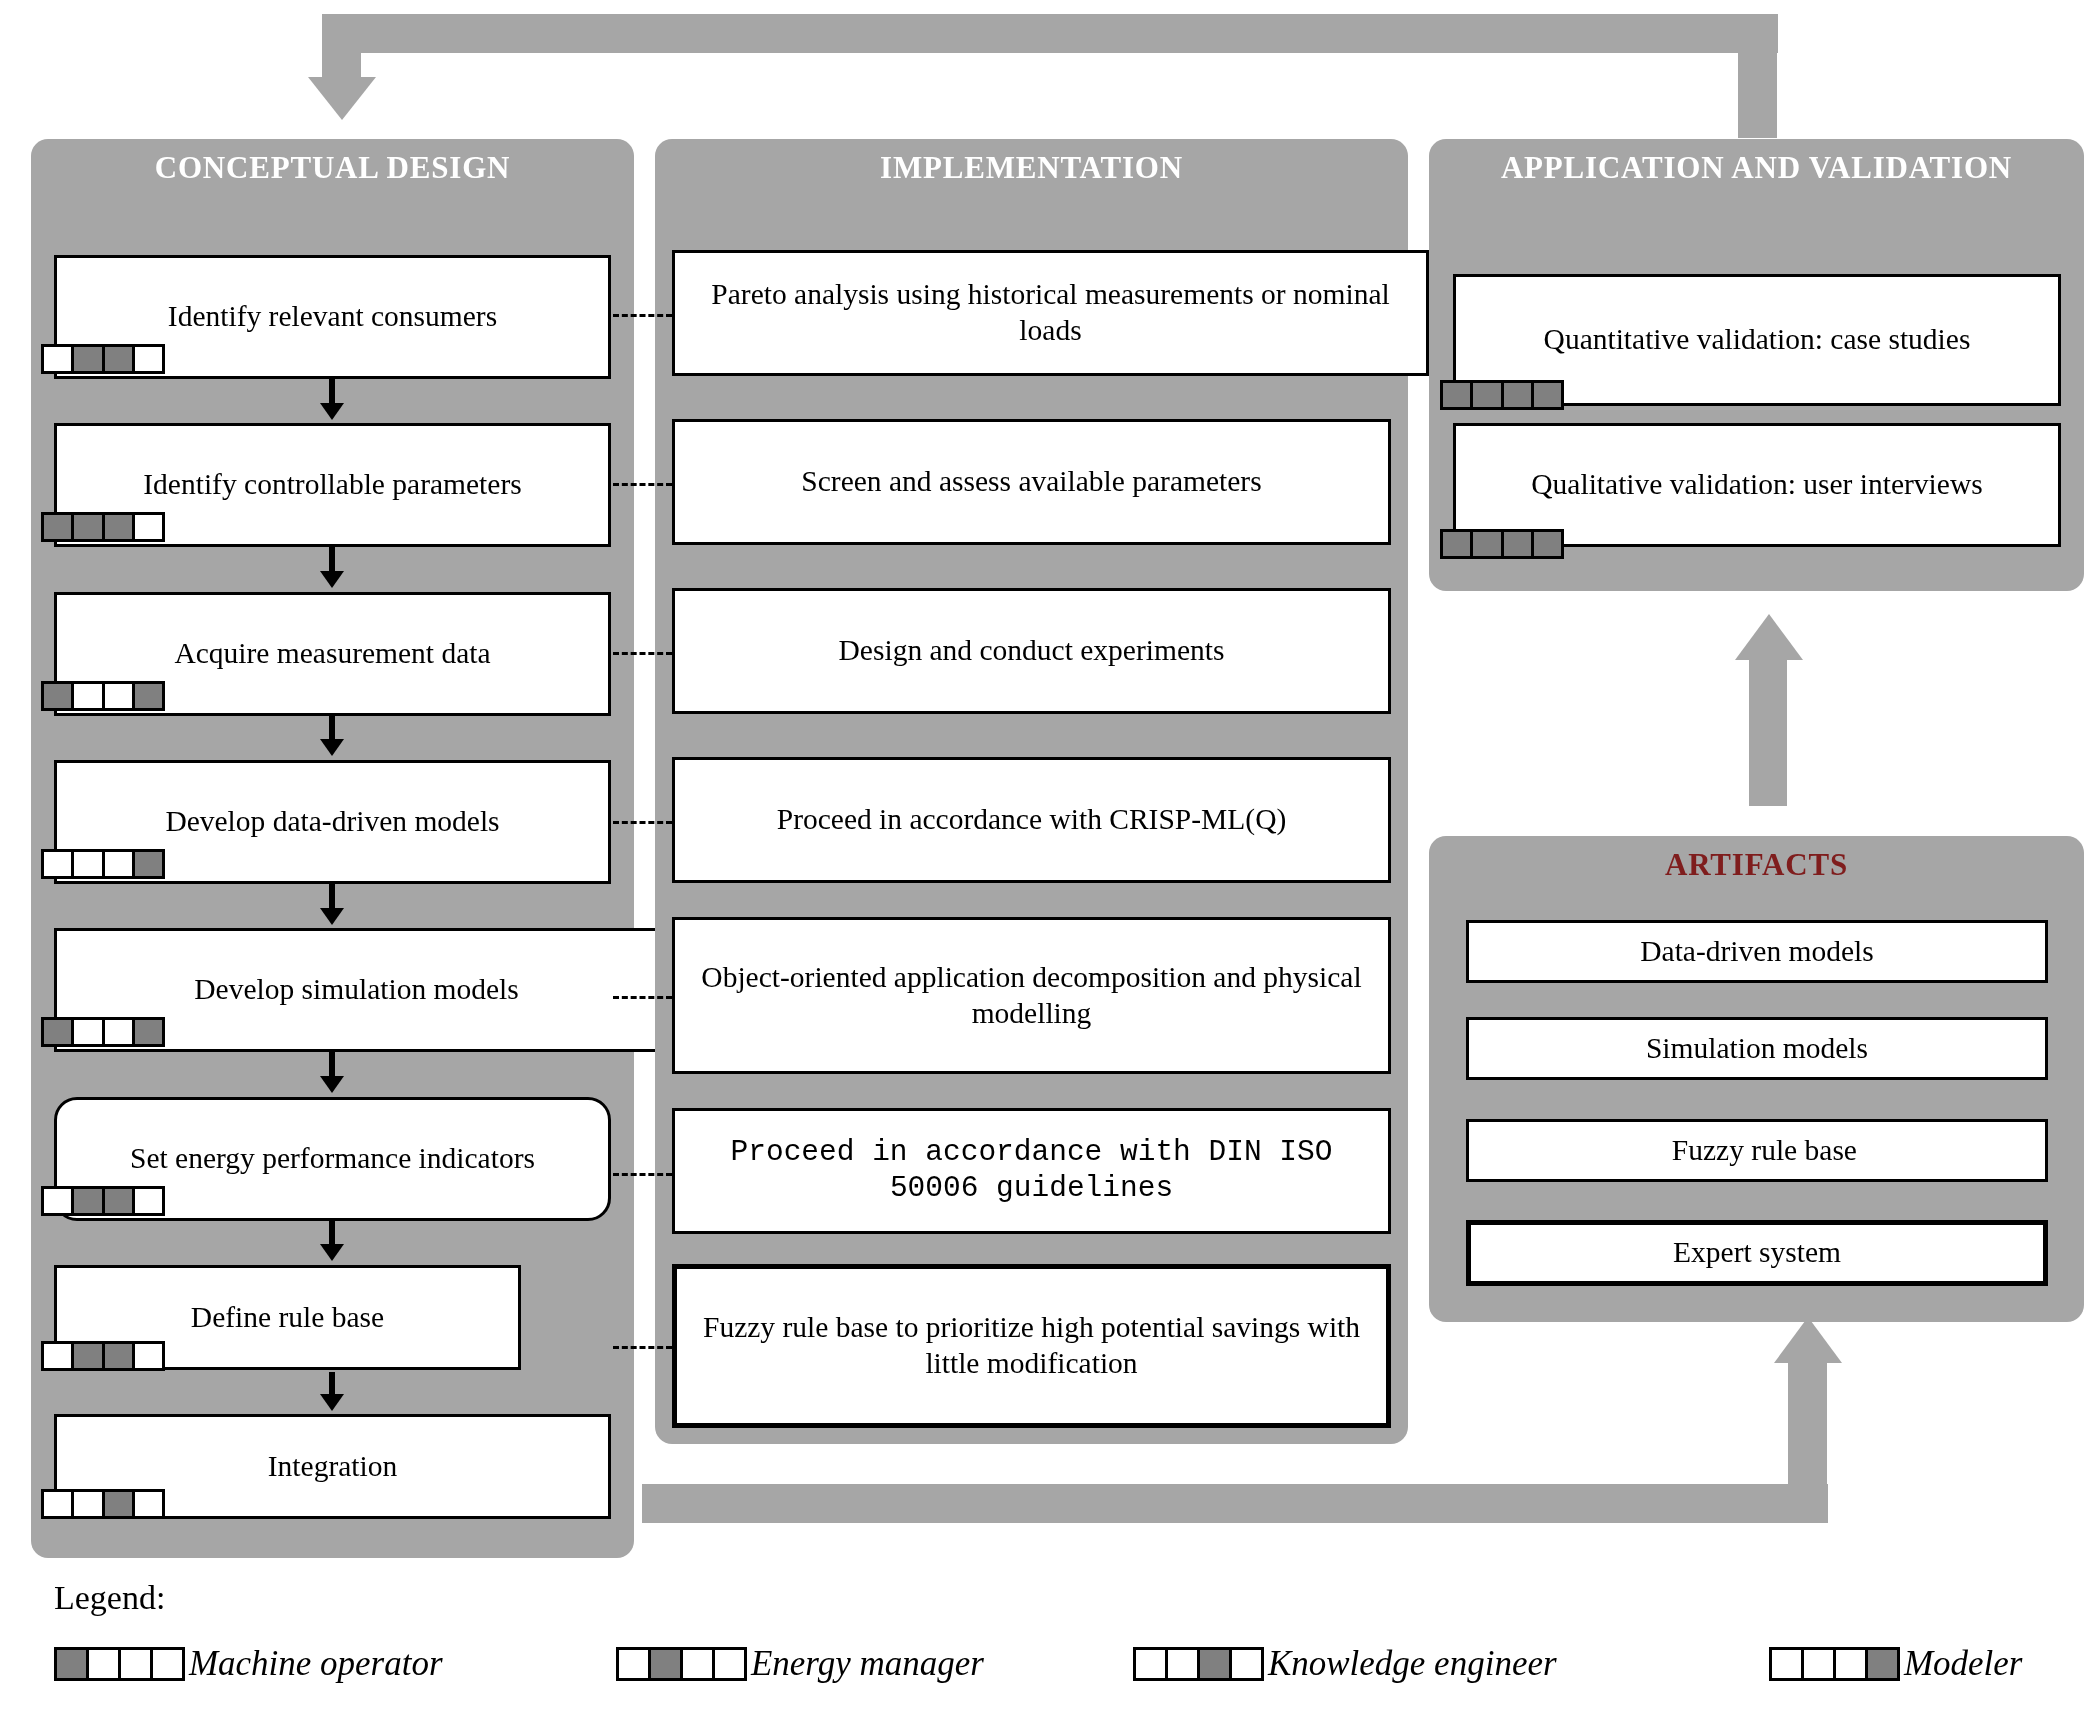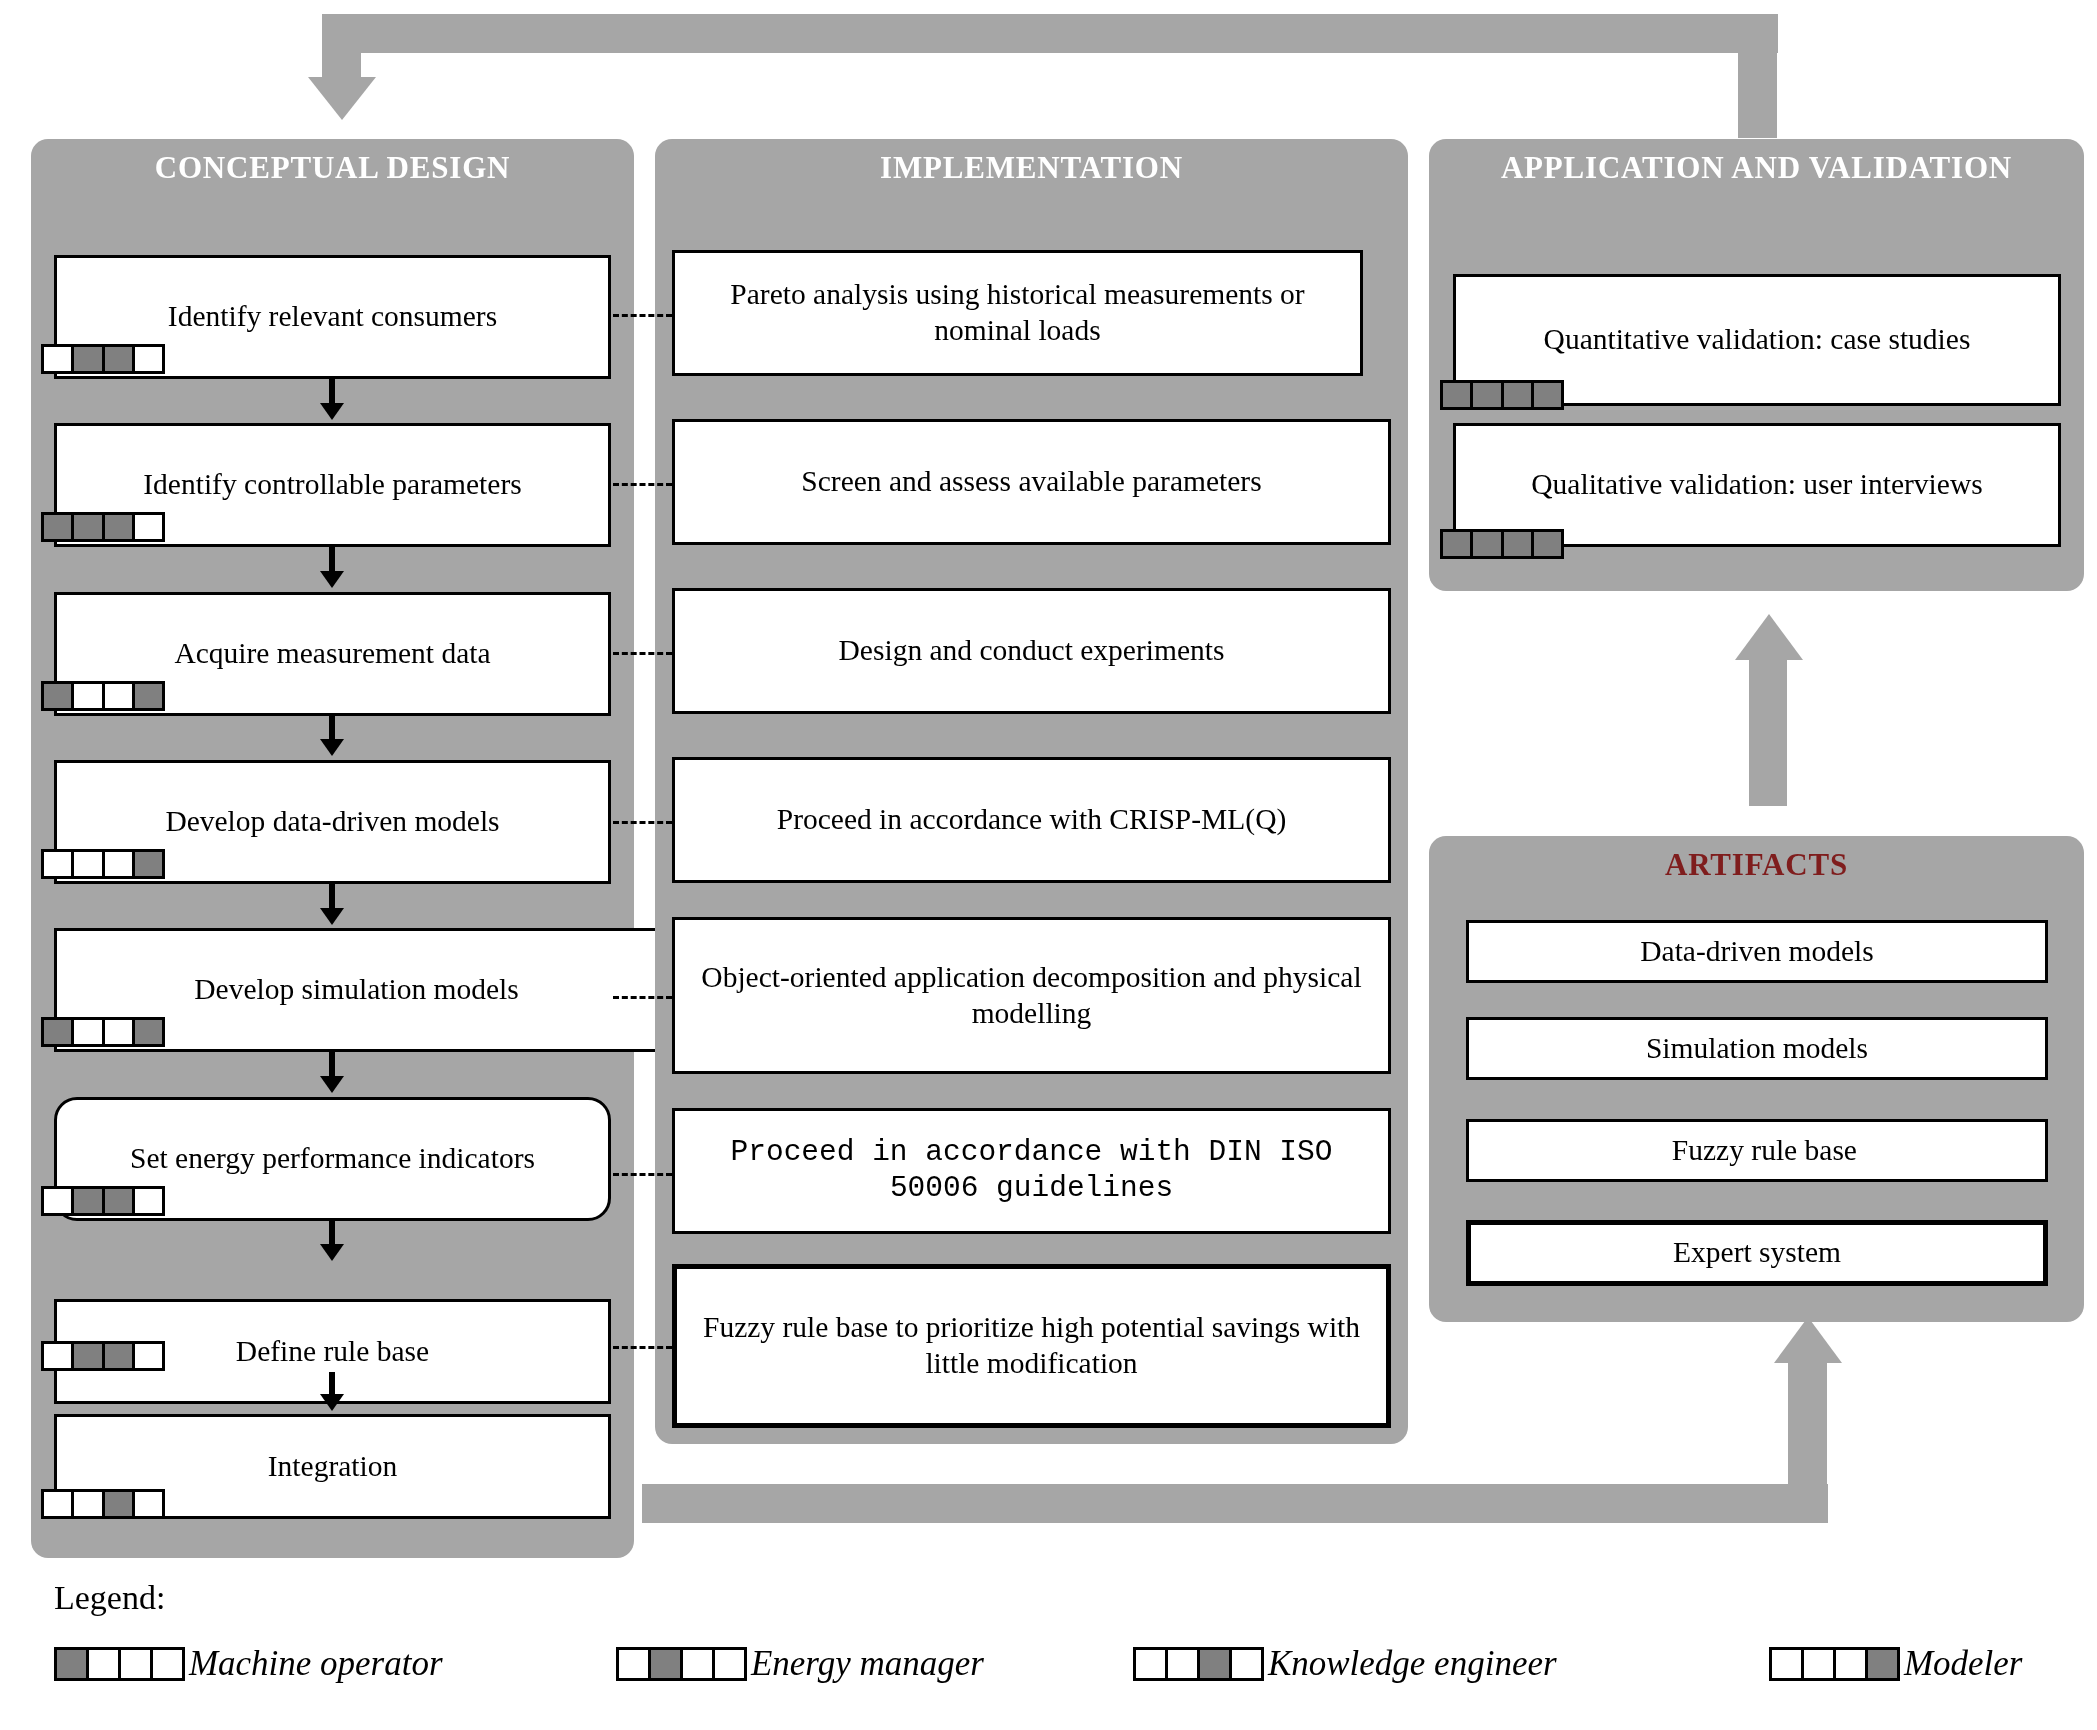--- a/index.html
+++ b/index.html
@@ -221,21 +221,21 @@
   <div class="cell"></div>
   <div class="cell on"></div>
   <div class="cell on"></div>
   <div class="cell"></div>
 </div>
 <div class="down-arrow" style="left:332px; top:1220px;">
   <div class="stem" style="height:26px;"></div>
     <div class="head" style="top:23.6px;"></div>
 </div>
 
-<div class="box" style="left:54px; top:1299px; width:557px; height:105px;">Define rule base</div>
+<div class="box" style="left:54px; top:1265px; width:467px; height:105px;">Define rule base</div>
 <div class="marker" style="left:41px; top:1341px;">
   <div class="cell"></div>
   <div class="cell on"></div>
   <div class="cell on"></div>
   <div class="cell"></div>
 </div>
 <div class="down-arrow" style="left:332px; top:1372px;">
   <div class="stem" style="height:25px;"></div>
     <div class="head" style="top:22px;"></div>
 </div>
@@ -246,21 +246,21 @@
   <div class="cell"></div>
   <div class="cell on"></div>
   <div class="cell"></div>
 </div>
 
 <div class="panel" id="panel-impl">
   <div class="panel-title">IMPLEMENTATION</div>
 </div>
 
 <div class="dash" style="left:613px; top:314px; width:59px;"></div>
-<div class="box" style="left:672px; top:250px; width:691px; height:126px;">Pareto analysis using historical measurements or nominal loads</div>
+<div class="box" style="left:672px; top:250px; width:757px; height:126px;">Pareto analysis using historical measurements or nominal loads</div>
 
 <div class="dash" style="left:613px; top:483px; width:59px;"></div>
 <div class="box" style="left:672px; top:419px; width:719px; height:126px;">Screen and assess available parameters</div>
 
 <div class="dash" style="left:613px; top:652px; width:59px;"></div>
 <div class="box" style="left:672px; top:588px; width:719px; height:126px;">Design and conduct experiments</div>
 
 <div class="dash" style="left:613px; top:821px; width:59px;"></div>
 <div class="box" style="left:672px; top:757px; width:719px; height:126px;">Proceed in accordance with CRISP-ML(Q)</div>
 

